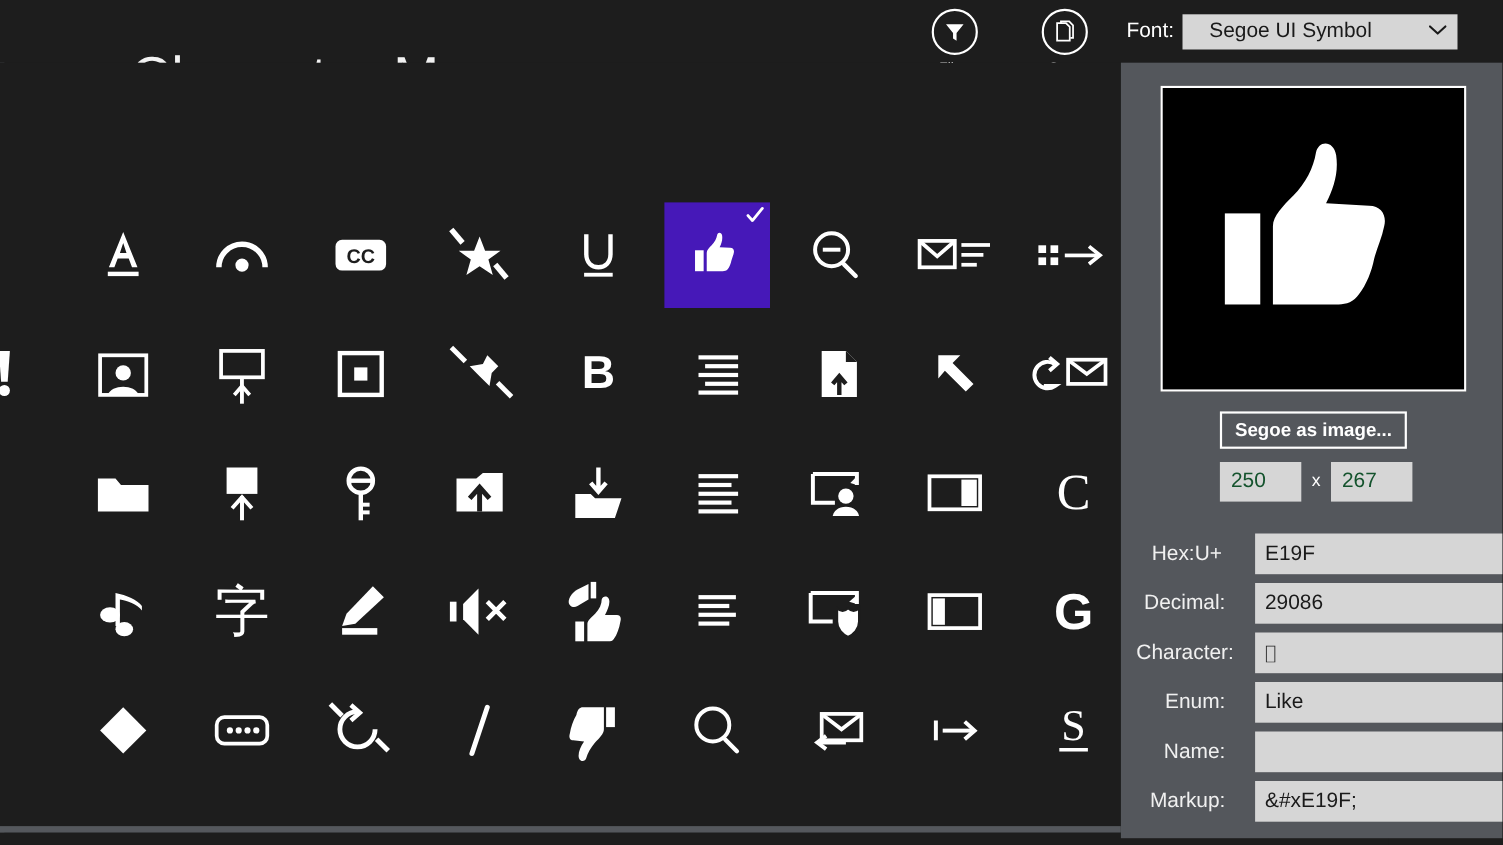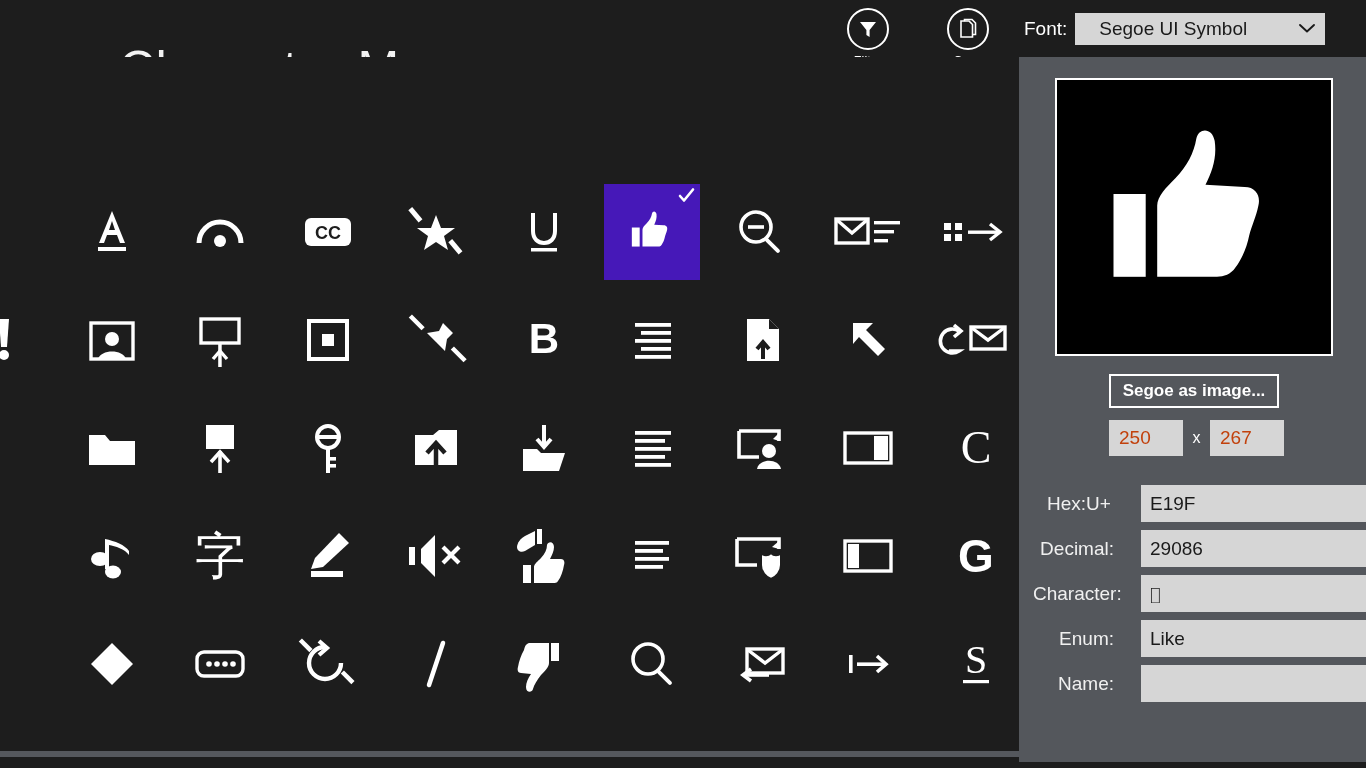--- a/index.html
+++ b/index.html
@@ -196,21 +196,21 @@
     position: absolute;
     left: 90px; top: 363px;
     display: flex;
     align-items: center;
     gap: 0;
   }
   .size-input {
     width: 74px; height: 36px;
     background: #d6d6d6;
     border: none;
-    color: #c2410c;
+    color: #14532d;
     font-size: 19px;
     font-weight: 300;
     padding: 0 10px;
     font-family: "Liberation Sans", sans-serif;
   }
   .size-x {
     width: 27px;
     text-align: center;
     color: #ffffff;
     font-size: 16px;
@@ -785,16 +785,20 @@
           <div class="field-value mono-glyph"></div>
         </div>
         <div class="field-row">
           <div class="field-label">Enum:</div>
           <div class="field-value">Like</div>
         </div>
         <div class="field-row">
           <div class="field-label">Name:</div>
           <div class="field-value"></div>
         </div>
+        <div class="field-row">
+          <div class="field-label">Markup:</div>
+          <div class="field-value">&amp;#xE19F;</div>
+        </div>
       </div>
   </div>
 
 </div>
 
 </body></html>

